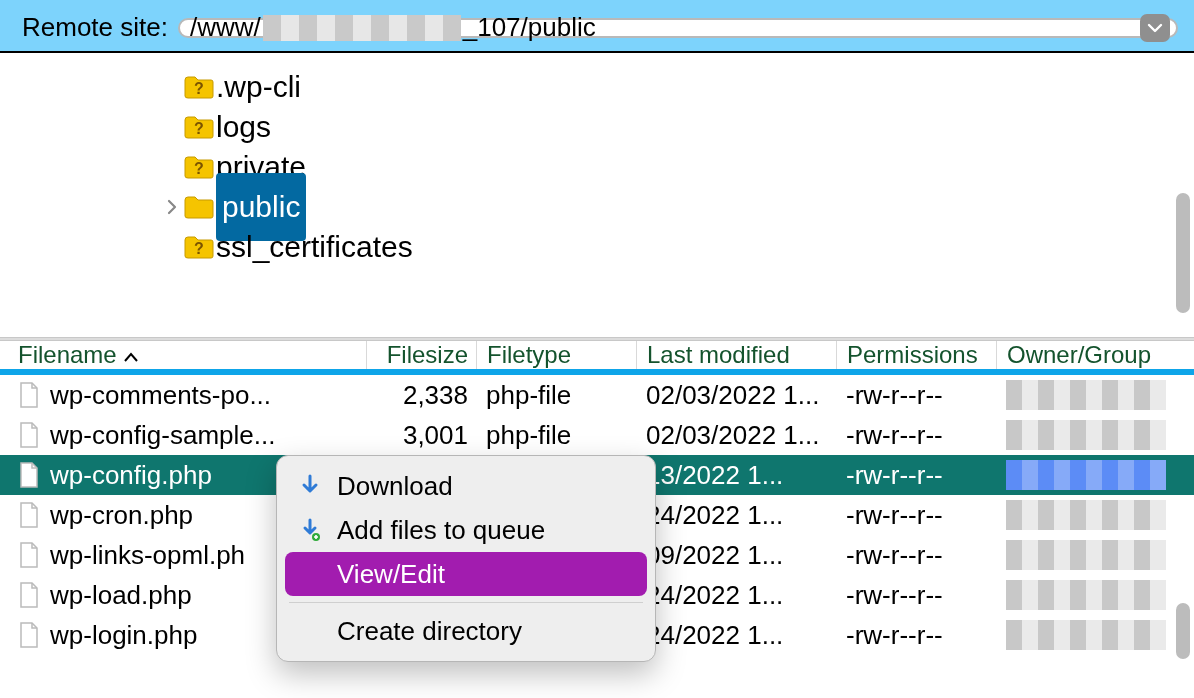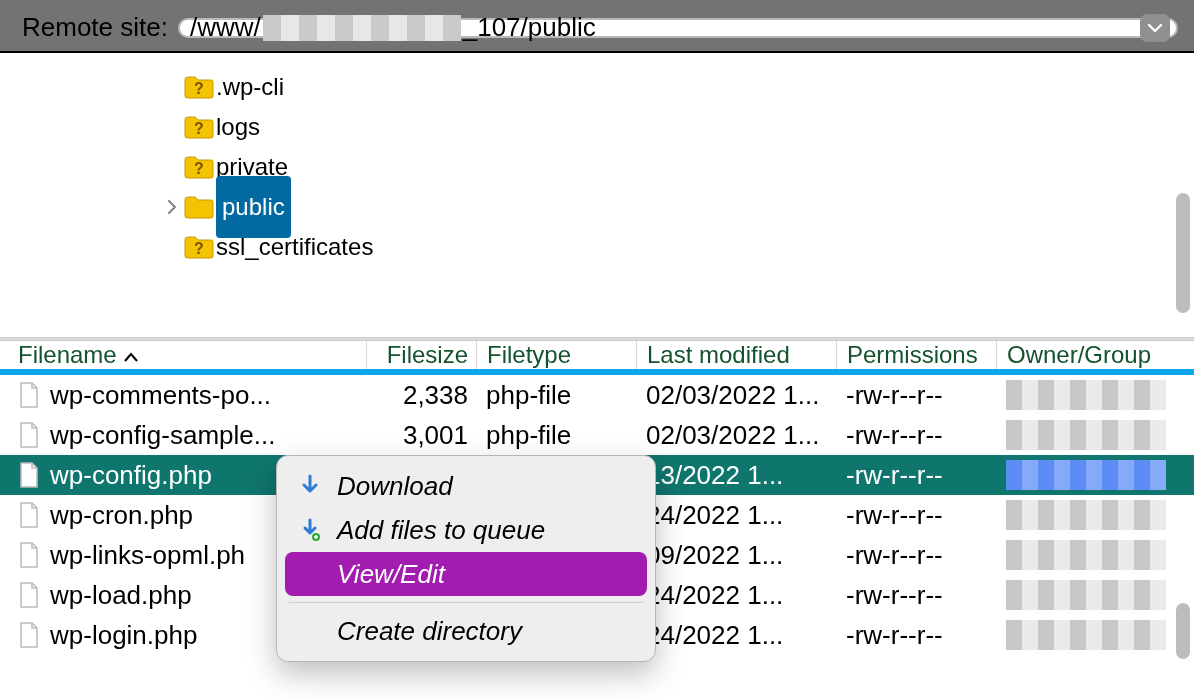--- a/index.html
+++ b/index.html
@@ -12,21 +12,21 @@
     overflow: hidden;
     color: #000;
   }
 
   
   .addr-bar {
     display: flex;
     align-items: center;
     padding: 12px 16px 8px 22px;
     gap: 10px;
-    background: #737373;
+    background: #7dd3fc;
     border-bottom: 2px solid #000;
   }
   .addr-label { font-size: 26px; }
   .addr-input-wrap {
     flex: 1;
     display: flex;
     align-items: center;
     background: #fff;
     border: 2px solid #b9b9b9;
     border-radius: 10px;
@@ -60,21 +60,21 @@
     height: 284px;
     position: relative;
   }
   .tree::-webkit-scrollbar { width: 0; }
   .tree-row {
     display: flex;
     align-items: center;
     height: 40px;
     gap: 2px;
     padding-left: 32px;
-    font-size: 24px;
+    font-size: 30px;
   }
   .tree-row .chev { width: 20px; display:flex; justify-content:center; color:#555;}
   .tree-row .chev svg { width: 12px; height: 18px; }
   .folder-icon {
     width: 30px; height: 24px;
     display:flex; align-items:center; justify-content:center;
   }
   .folder-icon svg { width: 30px; height: 26px; }
   .tree-label.sel {
     background: #0369a1;
@@ -167,21 +167,20 @@
     border-radius: 12px;
     box-shadow: 0 12px 30px rgba(0,0,0,.25);
     padding: 8px;
     font-size: 26px;
   }
   .ctx-item {
     display:flex; align-items:center; gap:14px;
     height: 44px;
     padding: 0 12px;
     border-radius: 8px;
-    font-style: italic;
   }
   .ctx-item.hover {
     background: #a21caf;
     color: #fff;
   }
   .ctx-sep {
     height: 1px;
     background: #cfcfcf;
     margin: 6px 4px;
   }

